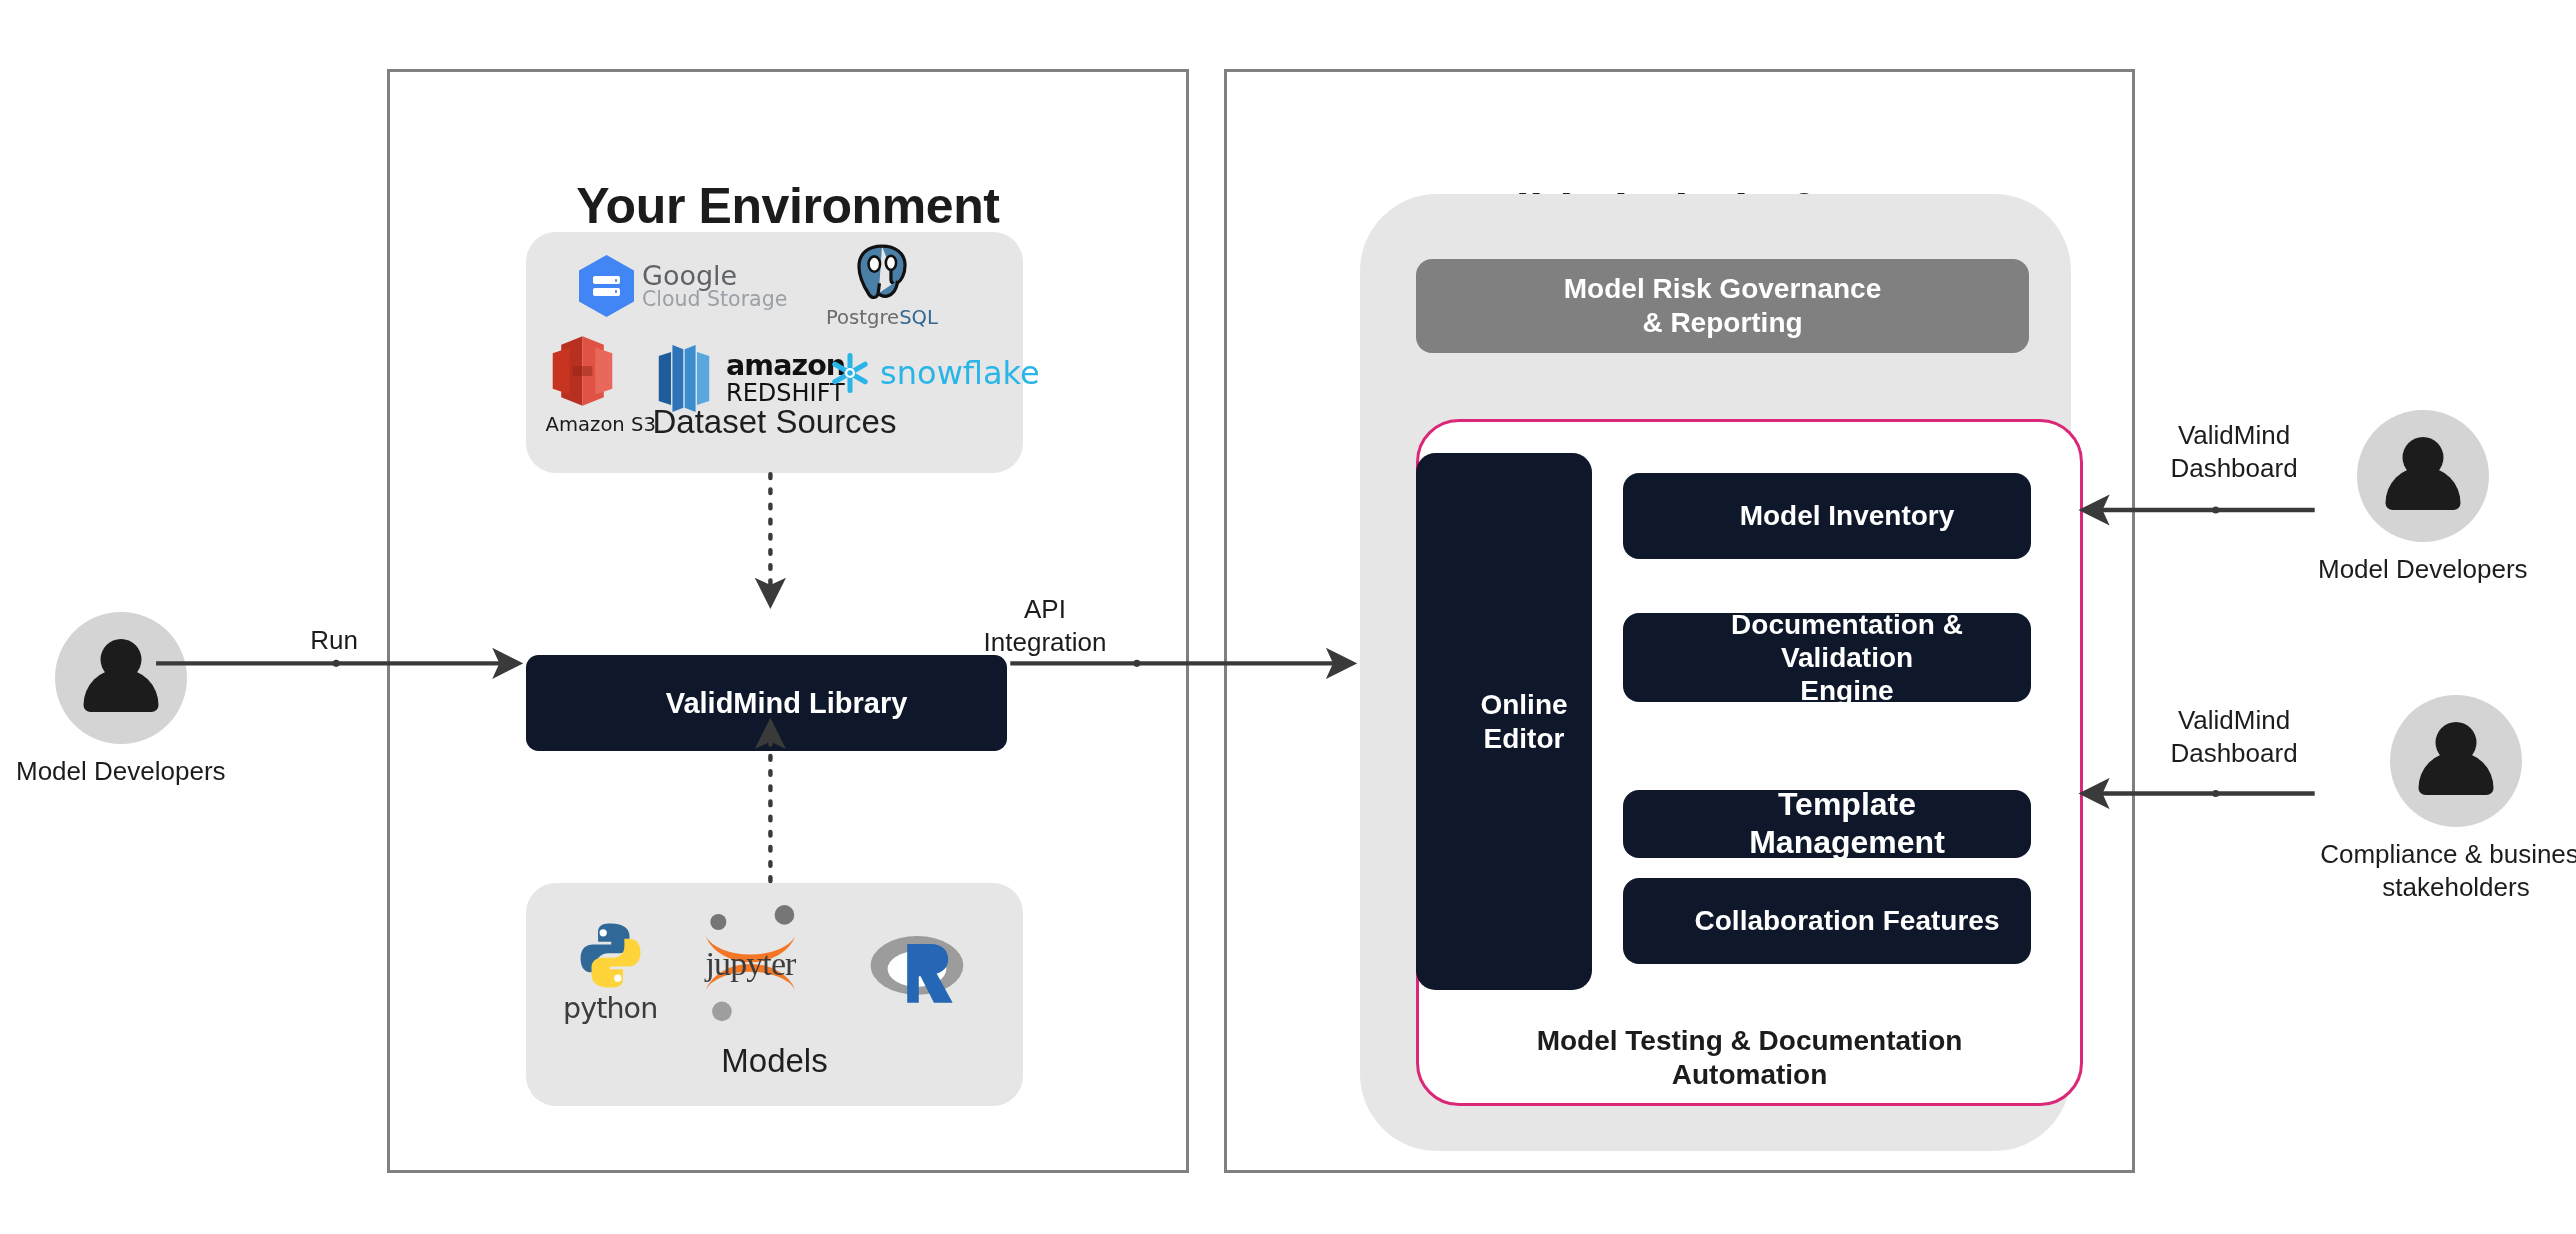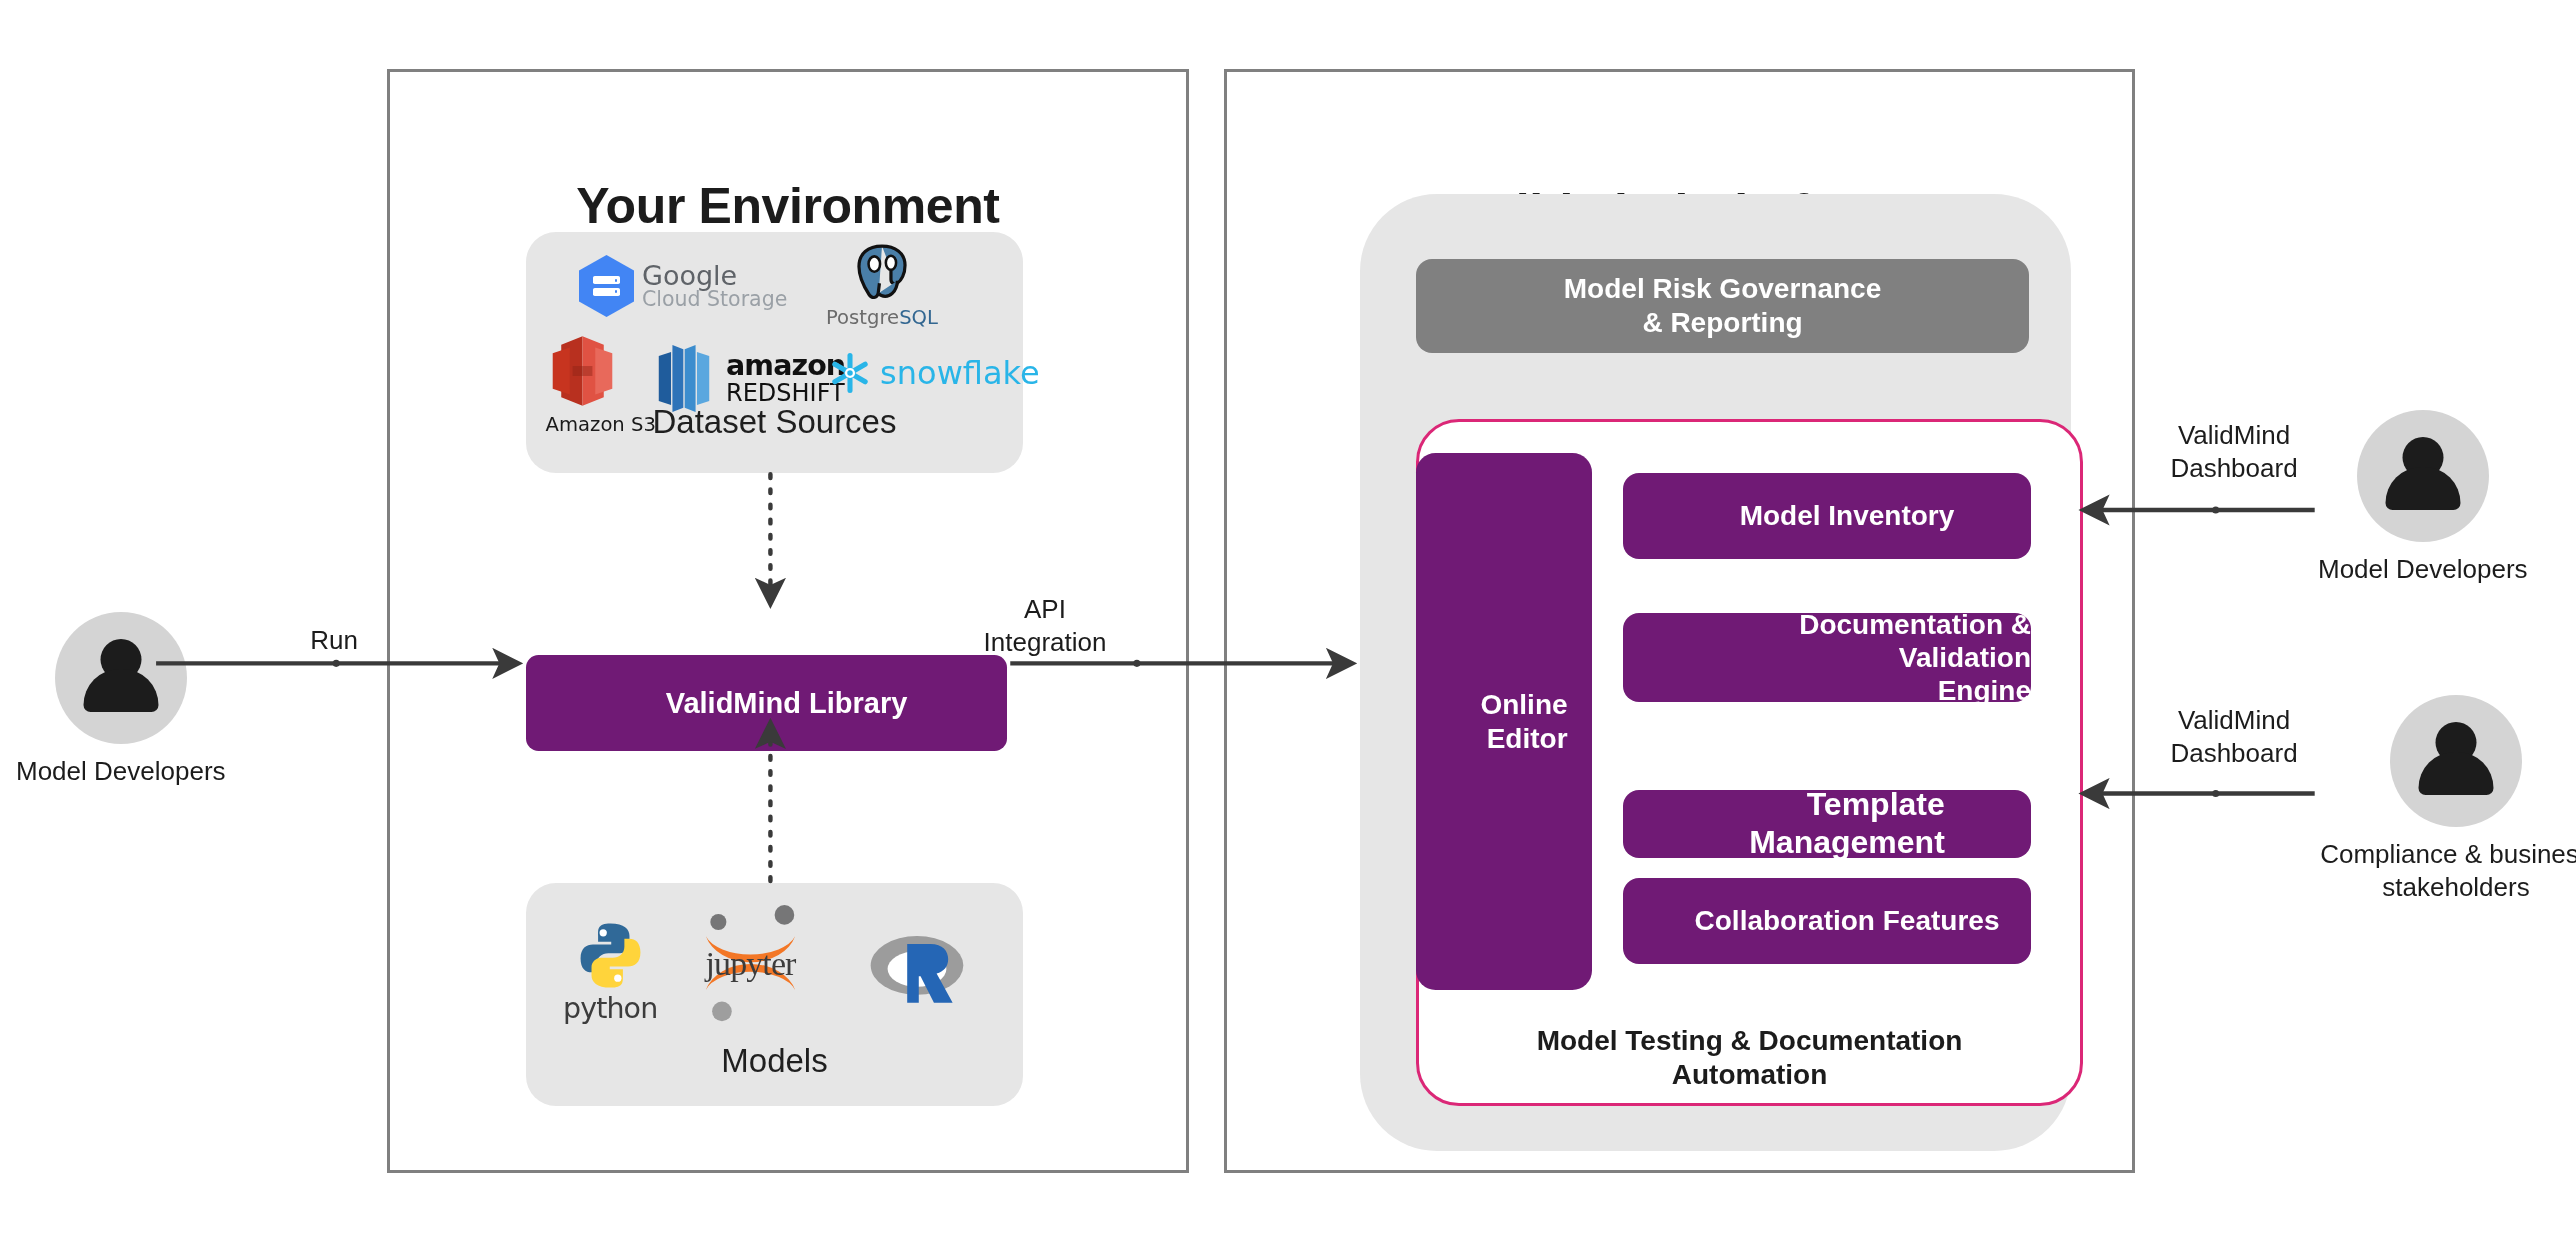--- a/index.html
+++ b/index.html
@@ -82,22 +82,22 @@
   .jup-txt{
     position:absolute;left:0;top:48px;width:100%;text-align:center;
     font-size:34px;color:#3c3c3c;font-family:Liberation Serif, serif;letter-spacing:-0.9px;
   }
 
   
   .rlogo{position:relative;width:98px;height:86px;}
 
   
   .pink{
-    position:absolute;background:#701a75;border-radius:16px;box-sizing:border-box;
-    display:flex;align-items:center;justify-content:center;text-align:right;
+    position:absolute;background:#0f172a;border-radius:16px;box-sizing:border-box;
+    display:flex;align-items:center;justify-content:center;text-align:center;
     color:#ffffff;font-weight:bold;line-height:1.18;padding-left:40px;
   }
   #vm-library{left:526px;top:613px;width:481px;height:96px;font-size:29px;border-radius:12.5px;margin-top:42px;}
 
   
   #plat-grey{
     position:absolute;left:1360px;top:194px;width:711px;height:957px;
     background:#e6e6e6;border-radius:77px;box-sizing:border-box;
   }
   #gov-box{

